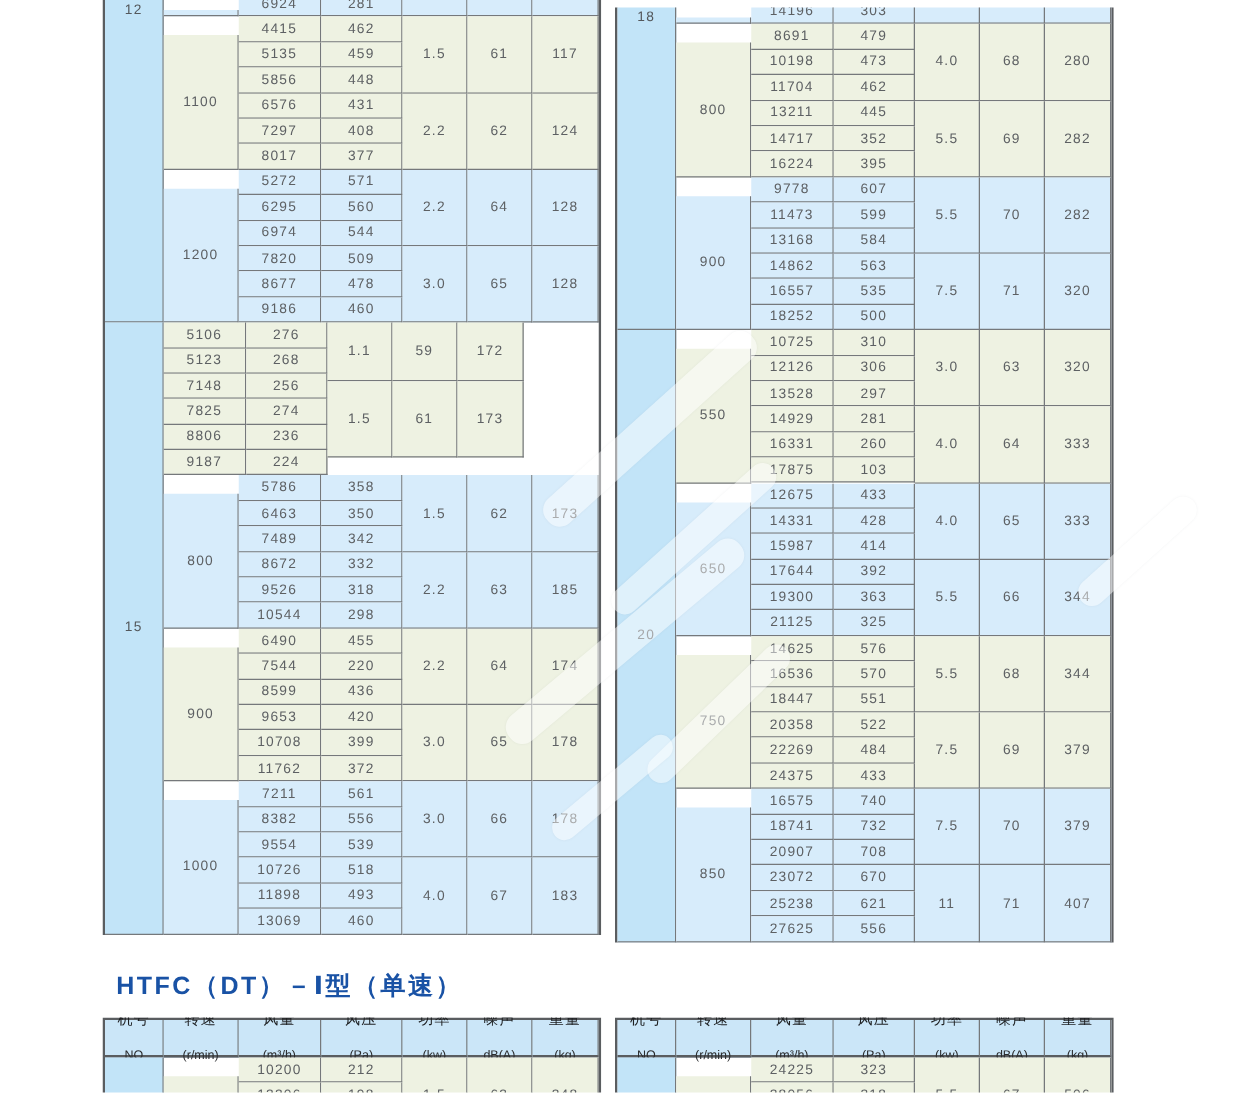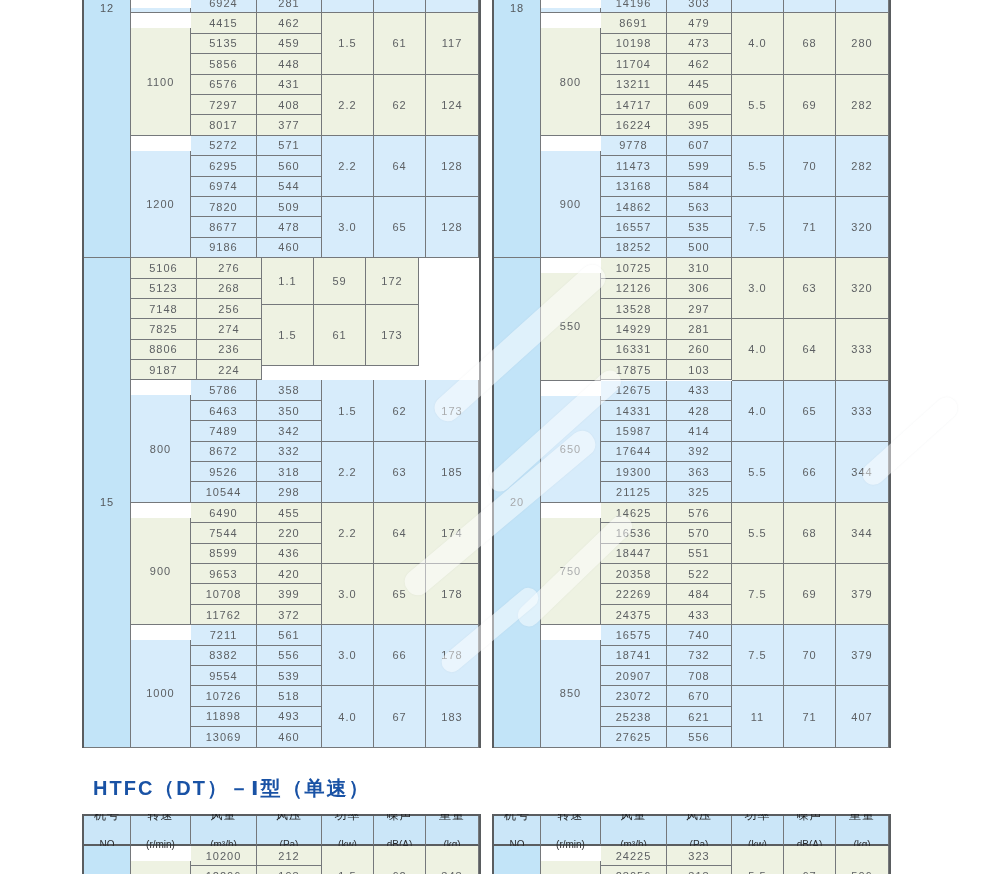--- a/index.html
+++ b/index.html
@@ -2,21 +2,21 @@
 <html><head>
 <meta charset="utf-8">
 <style>
   html,body{margin:0;padding:0;background:#ffffff;}
   body{width:1000px;height:874px;position:relative;overflow:hidden;
        font-family:"Liberation Sans","DejaVu Sans",sans-serif;}
   .page{position:absolute;inset:0;background:#ffffff;}
 
   .crop{position:absolute;overflow:hidden;}
   .crop-top-left {left:82px; top:0;    width:399px;height:748px;}
-  .crop-top-right{left:492px;top:0;    width:399px;height:748px;}
+  .crop-top-right{left:492px;top:6px;    width:399px;height:748px;}
   .crop-bot-left {left:82px; top:814px;width:399px;height:60px;}
   .crop-bot-right{left:492px;top:814px;width:399px;height:60px;}
 
   .vtable{width:399px;box-sizing:border-box;border:2px solid #5a5d60;background:#fff;}
   .crop-top-left .vtable,.crop-top-right .vtable{position:relative;top:-9px;}
 
   .header-row{display:flex;height:30px;background:#737373;}
   .h-cell{box-sizing:border-box;display:flex;flex-direction:column;align-items:center;justify-content:center;
           border-right:1px solid #75787b;border-bottom:2px solid #5a5d60;background:#cbe6f8;line-height:1.15;}
   .h1{font-size:12px;color:#1d1f21;letter-spacing:1px;}
@@ -366,21 +366,21 @@
                 <div class="data-row">
                   <div class="cell flow">11704</div>
                   <div class="cell press">462</div>
                 </div>
                 <div class="data-row">
                   <div class="cell flow">13211</div>
                   <div class="cell press">445</div>
                 </div>
                 <div class="data-row">
                   <div class="cell flow">14717</div>
-                  <div class="cell press">609</div>
+                  <div class="cell press">352</div>
                 </div>
                 <div class="data-row">
                   <div class="cell flow">16224</div>
                   <div class="cell press">395</div>
                 </div>
               </div>
               <div class="perf-col">
                 <div class="perf-half" style="height: 61.2px;">
                   <div class="cell kw">4.0</div>
                   <div class="cell db">68</div>

